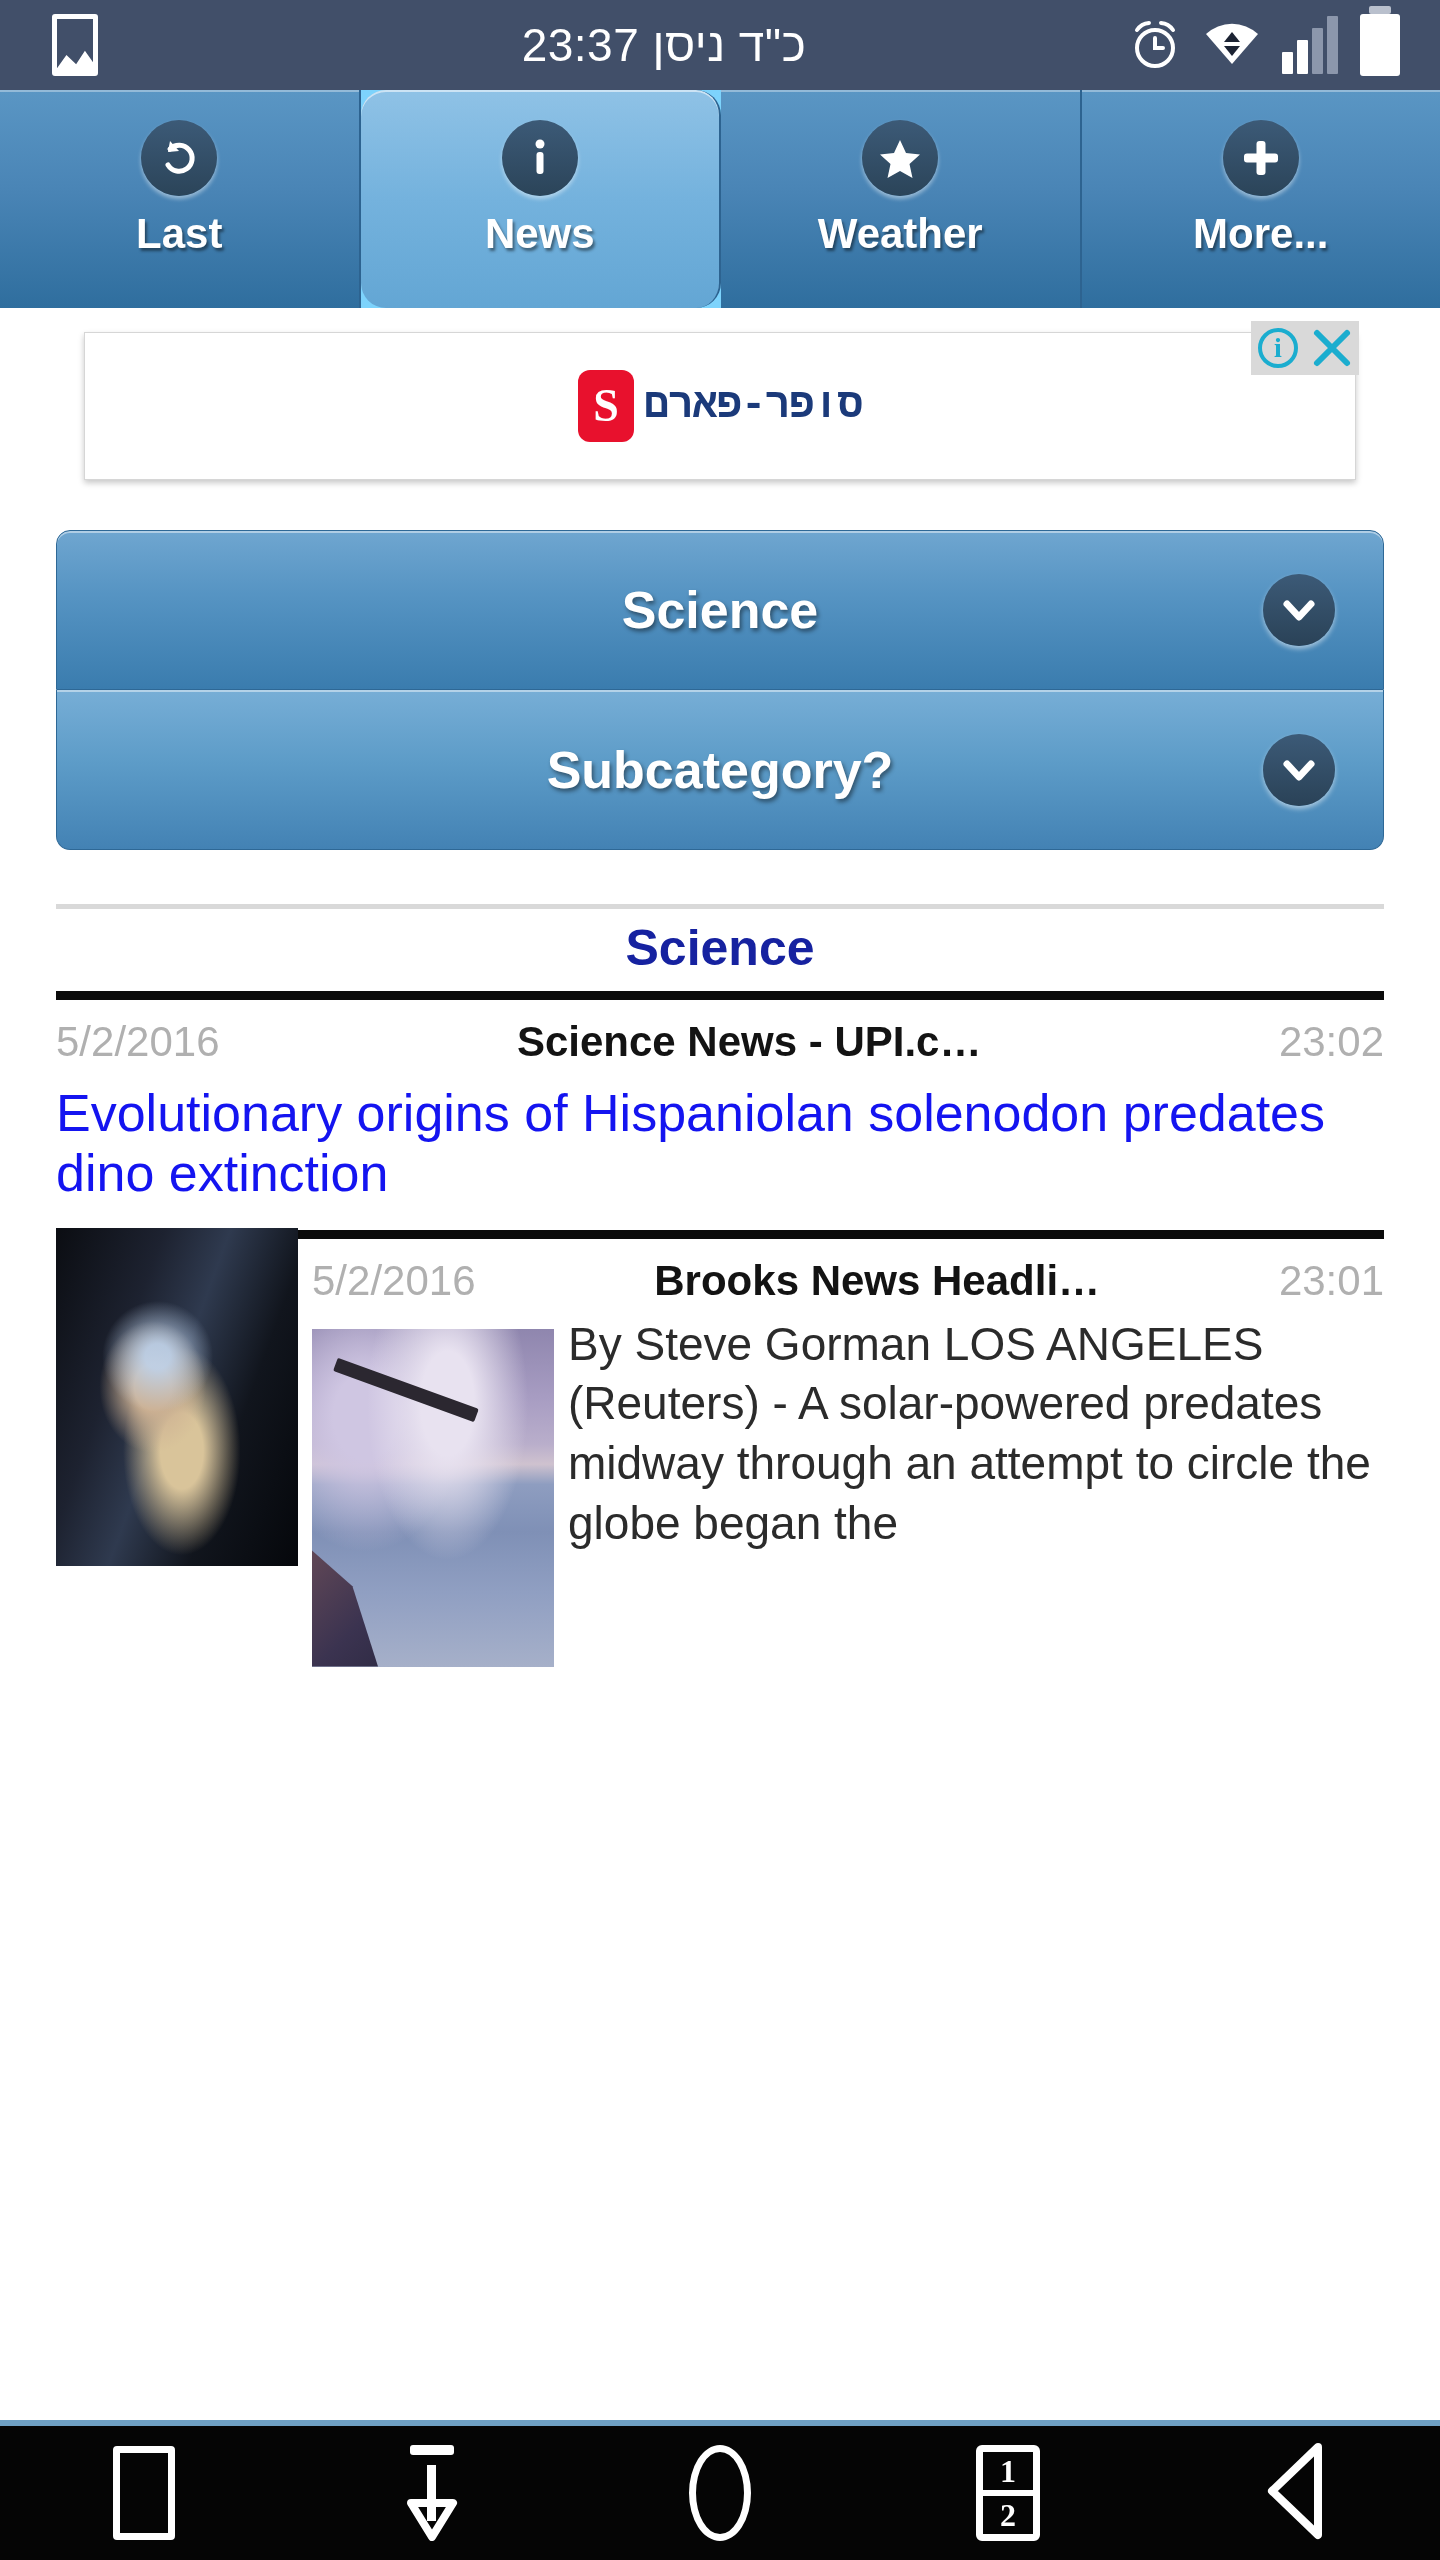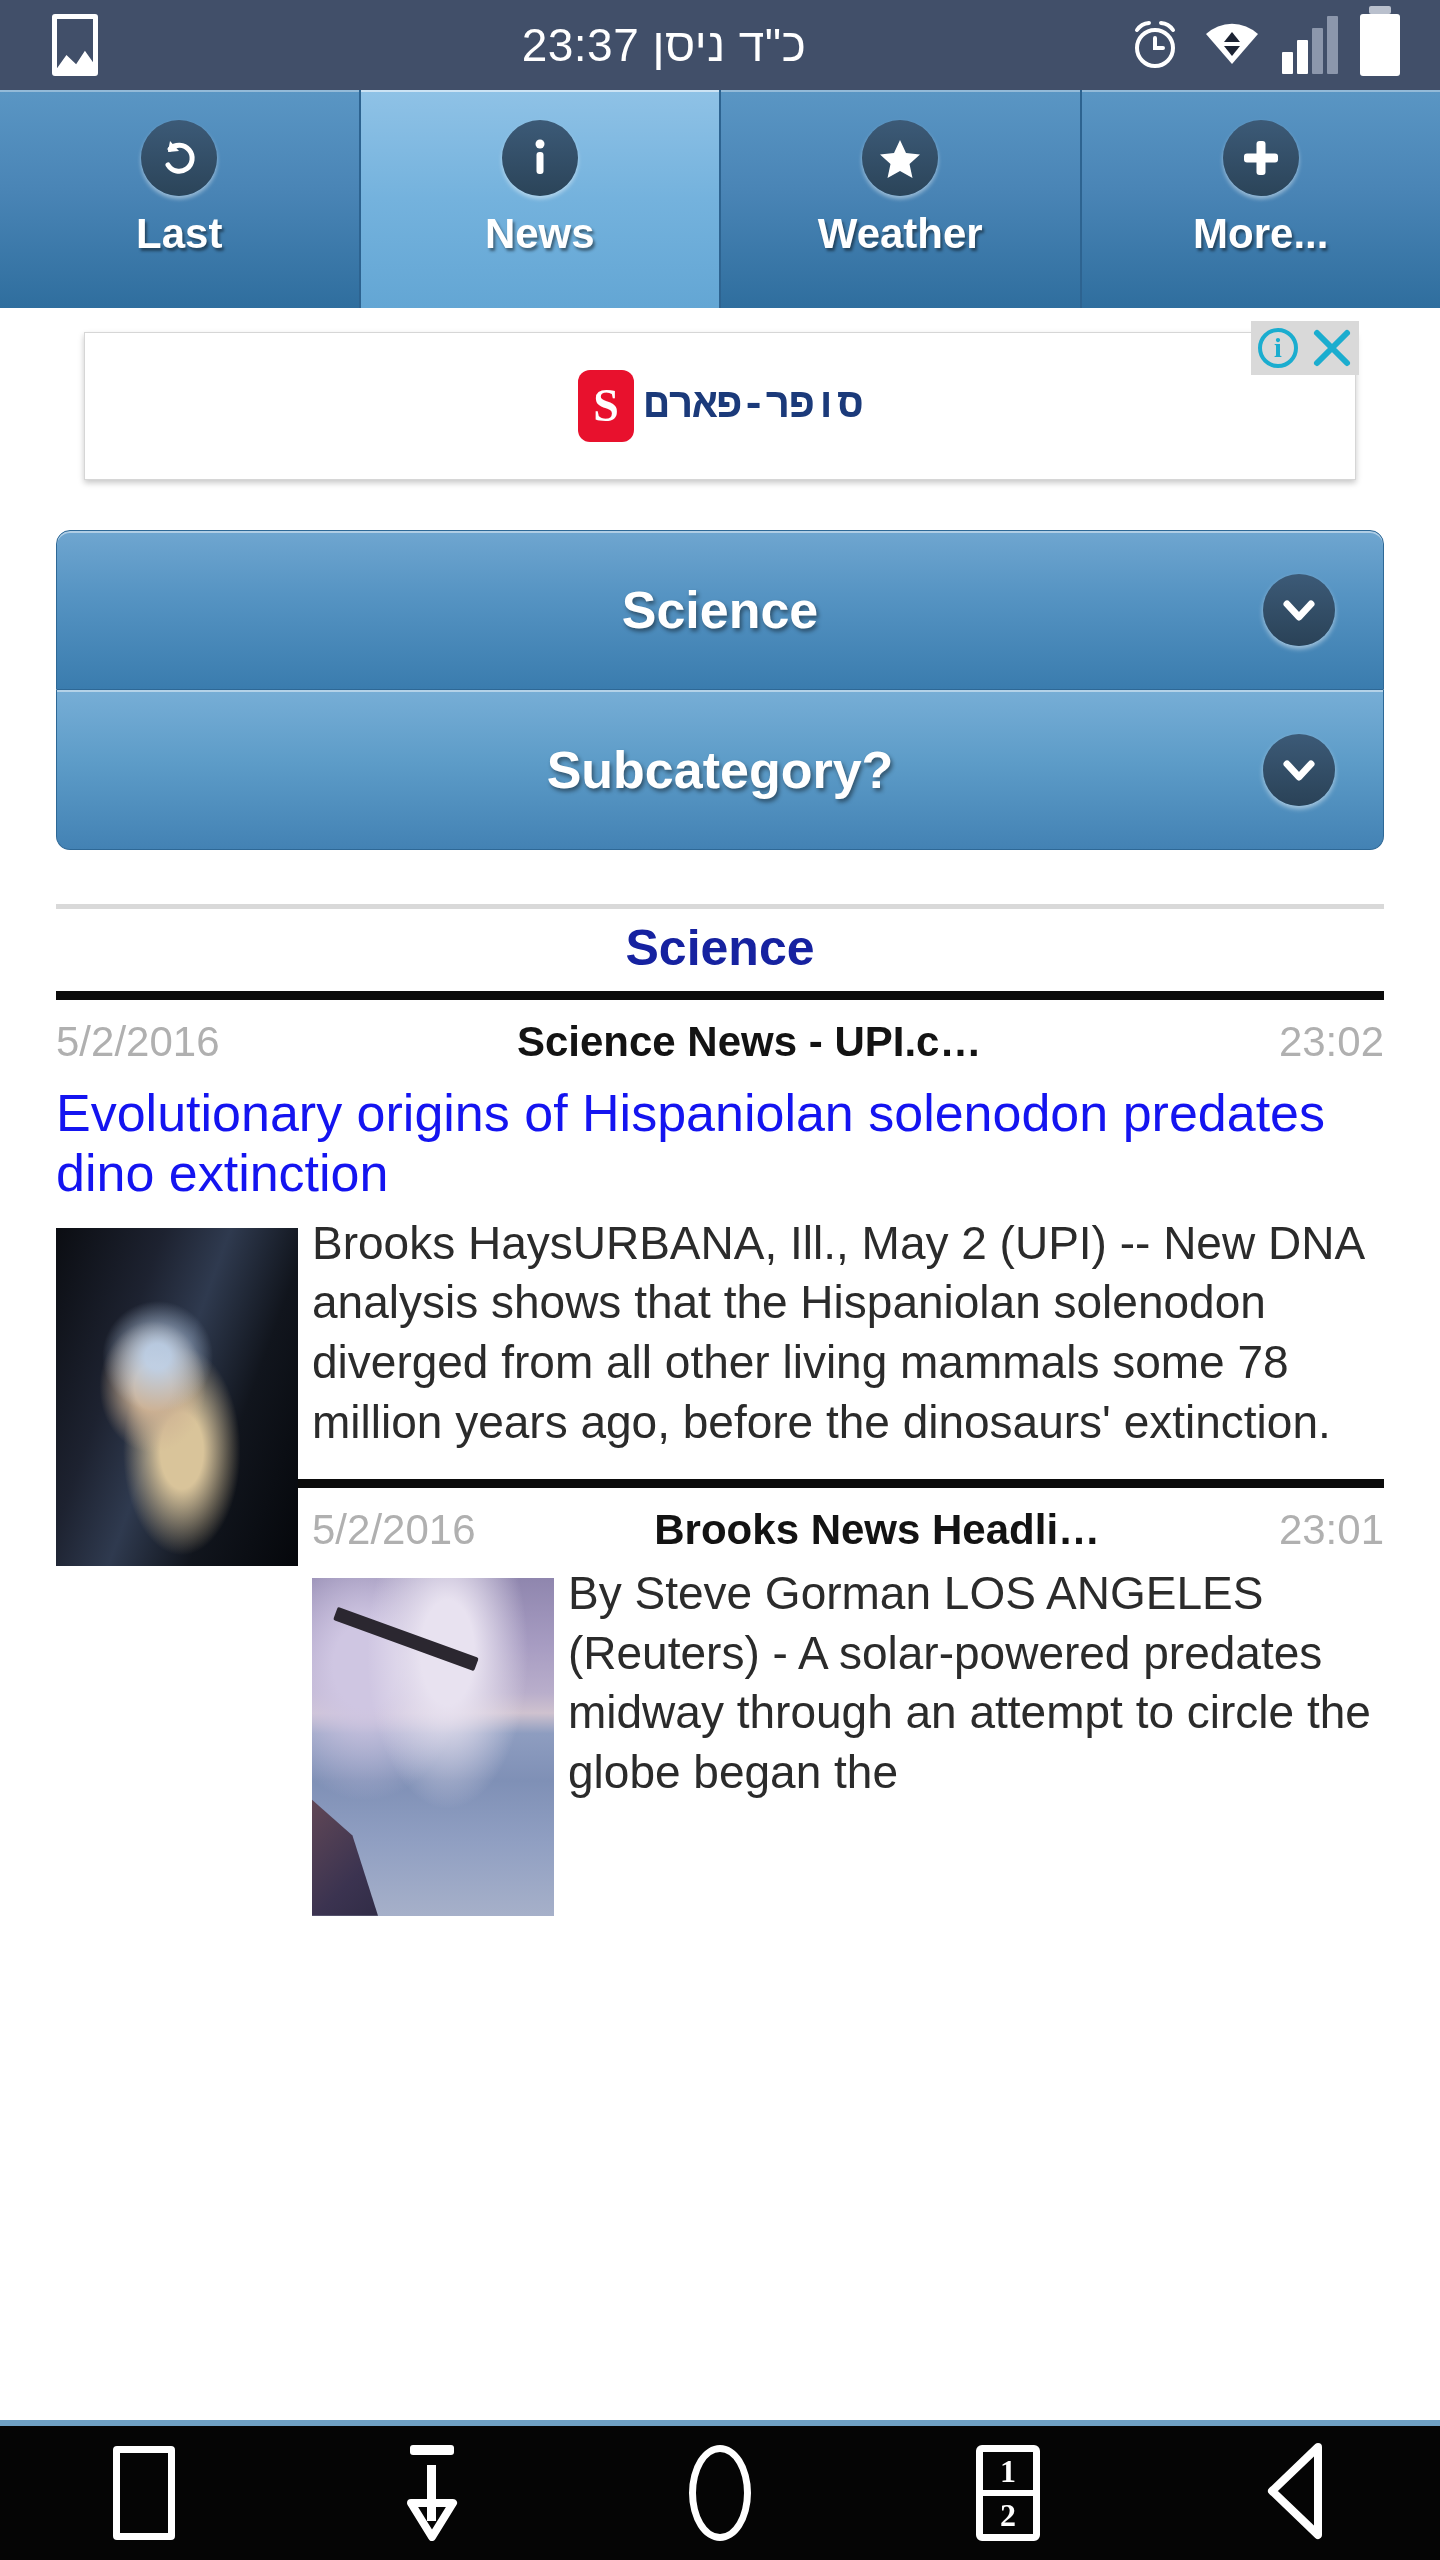--- a/index.html
+++ b/index.html
@@ -43,20 +43,21 @@
     flex:1; position:relative; display:flex; flex-direction:column;
     align-items:center; justify-content:flex-start; padding-top:30px;
     background:linear-gradient(180deg,#5a96c4 0%,#4a85b6 45%,#2f6e9e 100%);
     border-right:2px solid #2d6390;
     box-shadow:inset 0 2px 0 rgba(255,255,255,.35);
   }
   .tab:last-child{ border-right:none; }
   .tab.active{
     background:linear-gradient(180deg,#8fc2e6 0%,#74b2dd 50%,#63a6d4 100%);
     box-shadow:inset 0 2px 0 rgba(255,255,255,.55);
+    border-radius:25px;
   }
   .tab-ico{
     width:76px; height:76px; border-radius:50%;
     background:linear-gradient(180deg,#3c5a77 0%,#2b4459 100%);
     display:flex; align-items:center; justify-content:center;
     box-shadow:0 3px 4px rgba(255,255,255,.45);
     margin-bottom:14px;
   }
   .tab-lbl{
     color:#fff; font-size:42px; font-weight:bold;
@@ -320,21 +321,20 @@
 
     <div>
       <div class="meta">
         <span class="date">5/2/2016</span>
         <span class="src">Science News - UPI.c…</span>
         <span class="time">23:02</span>
       </div>
       <div class="headline">Evolutionary origins of Hispaniolan solenodon predates dino extinction</div>
       <div class="body">
         <span class="thumb solenodon"></span>
-        <span>Brooks HaysURBANA, Ill., May 2 (UPI) -- New DNA analysis shows that the Hispaniolan solenodon diverged from all other living mammals some 78 million years ago, before the dinosaurs' extinction.</span>
       </div>
     </div>
 
     <div class="hr-dark" style="margin-top:26px"></div>
 
     <div>
       <div class="meta">
         <span class="date">5/2/2016</span>
         <span class="src">Brooks News Headli…</span>
         <span class="time">23:01</span>

